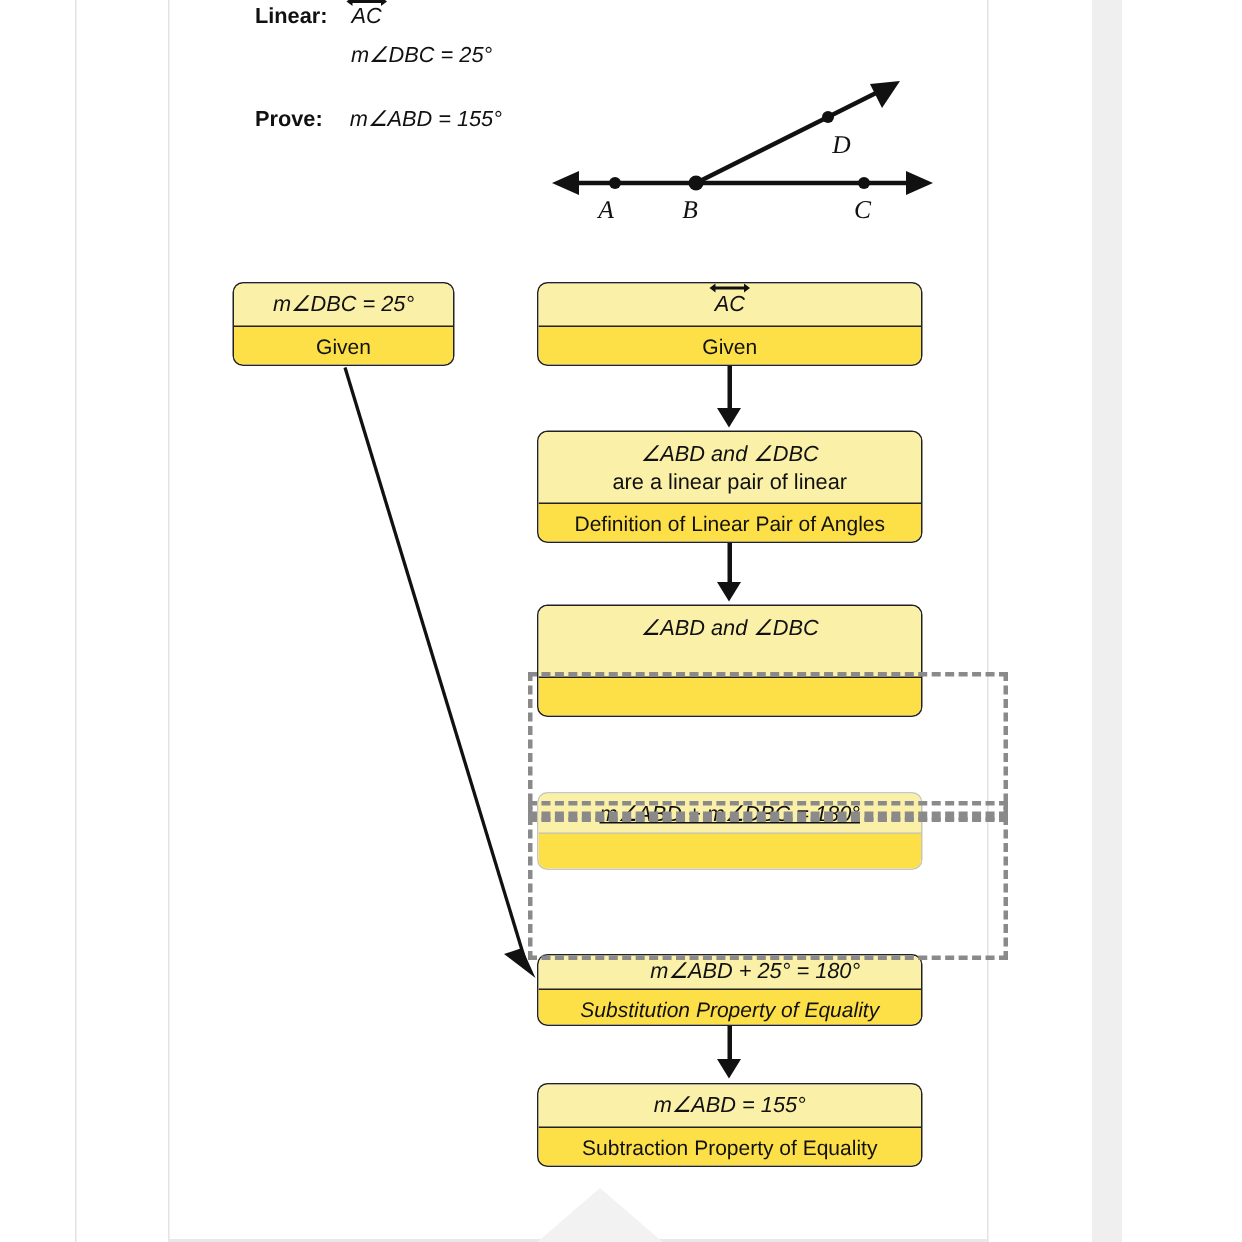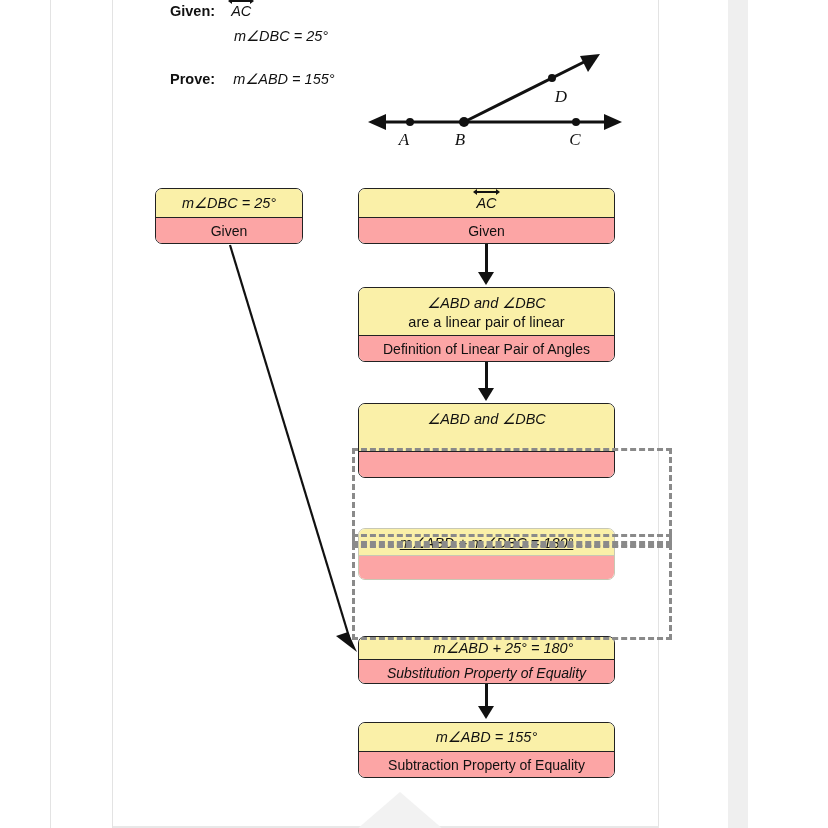--- a/index.html
+++ b/index.html
@@ -32,21 +32,21 @@
     border-top:3px solid transparent;border-bottom:3px solid transparent;border-left:4px solid #111;}
 
   
   .figure{position:absolute;left:360px;top:40px;width:270px;height:110px;}
 
   
   .fbox{position:absolute;border:1.6px solid #222;border-radius:7px;background:#fff;
         box-sizing:border-box;overflow:hidden;}
   .fbox .stmt{background:#faf0a8;color:#111;text-align:center;
         font-size:14.5px;line-height:19px;padding:5px 6px;box-sizing:border-box;}
-  .fbox .rsn{background:#fca5a5;color:#111;text-align:center;
+  .fbox .rsn{background:#fde047;color:#111;text-align:center;
         font-size:14px;line-height:18px;padding:4px 6px;box-sizing:border-box;
         border-top:1.6px solid #222;}
   .stmt .ital{font-style:italic;}
 
   
   .conn{position:absolute;width:3px;background:#111;}
   .conn-head{position:absolute;width:0;height:0;
         border-left:8px solid transparent;border-right:8px solid transparent;
         border-top:13px solid #111;}
 
@@ -63,21 +63,21 @@
 
   <div class="vrule" style="left:50px;"></div>
   <div class="page-sheet"></div>
   <div class="vrule" style="left:112px;"></div>
   <div class="vrule" style="left:658px;"></div>
   <div class="scroll-gutter"></div>
   <div class="sheet-bottom"></div>
   <div class="watermark"></div>
 
   <div class="hdr" style="left:170px;top:3px;">
-    <b>Given:</b>
+    <b>Linear:</b>
     <span style="display:inline-block;width:8px;"></span>
     <span class="ital ovl-line">
       <span class="bar"></span>
       <span class="lhead"></span>
       <span class="rhead"></span>
       <span>AC</span>
     </span>
   </div>
 
   <div class="hdr ital" style="left:234px;top:28px;">m∠DBC = 25°</div>

